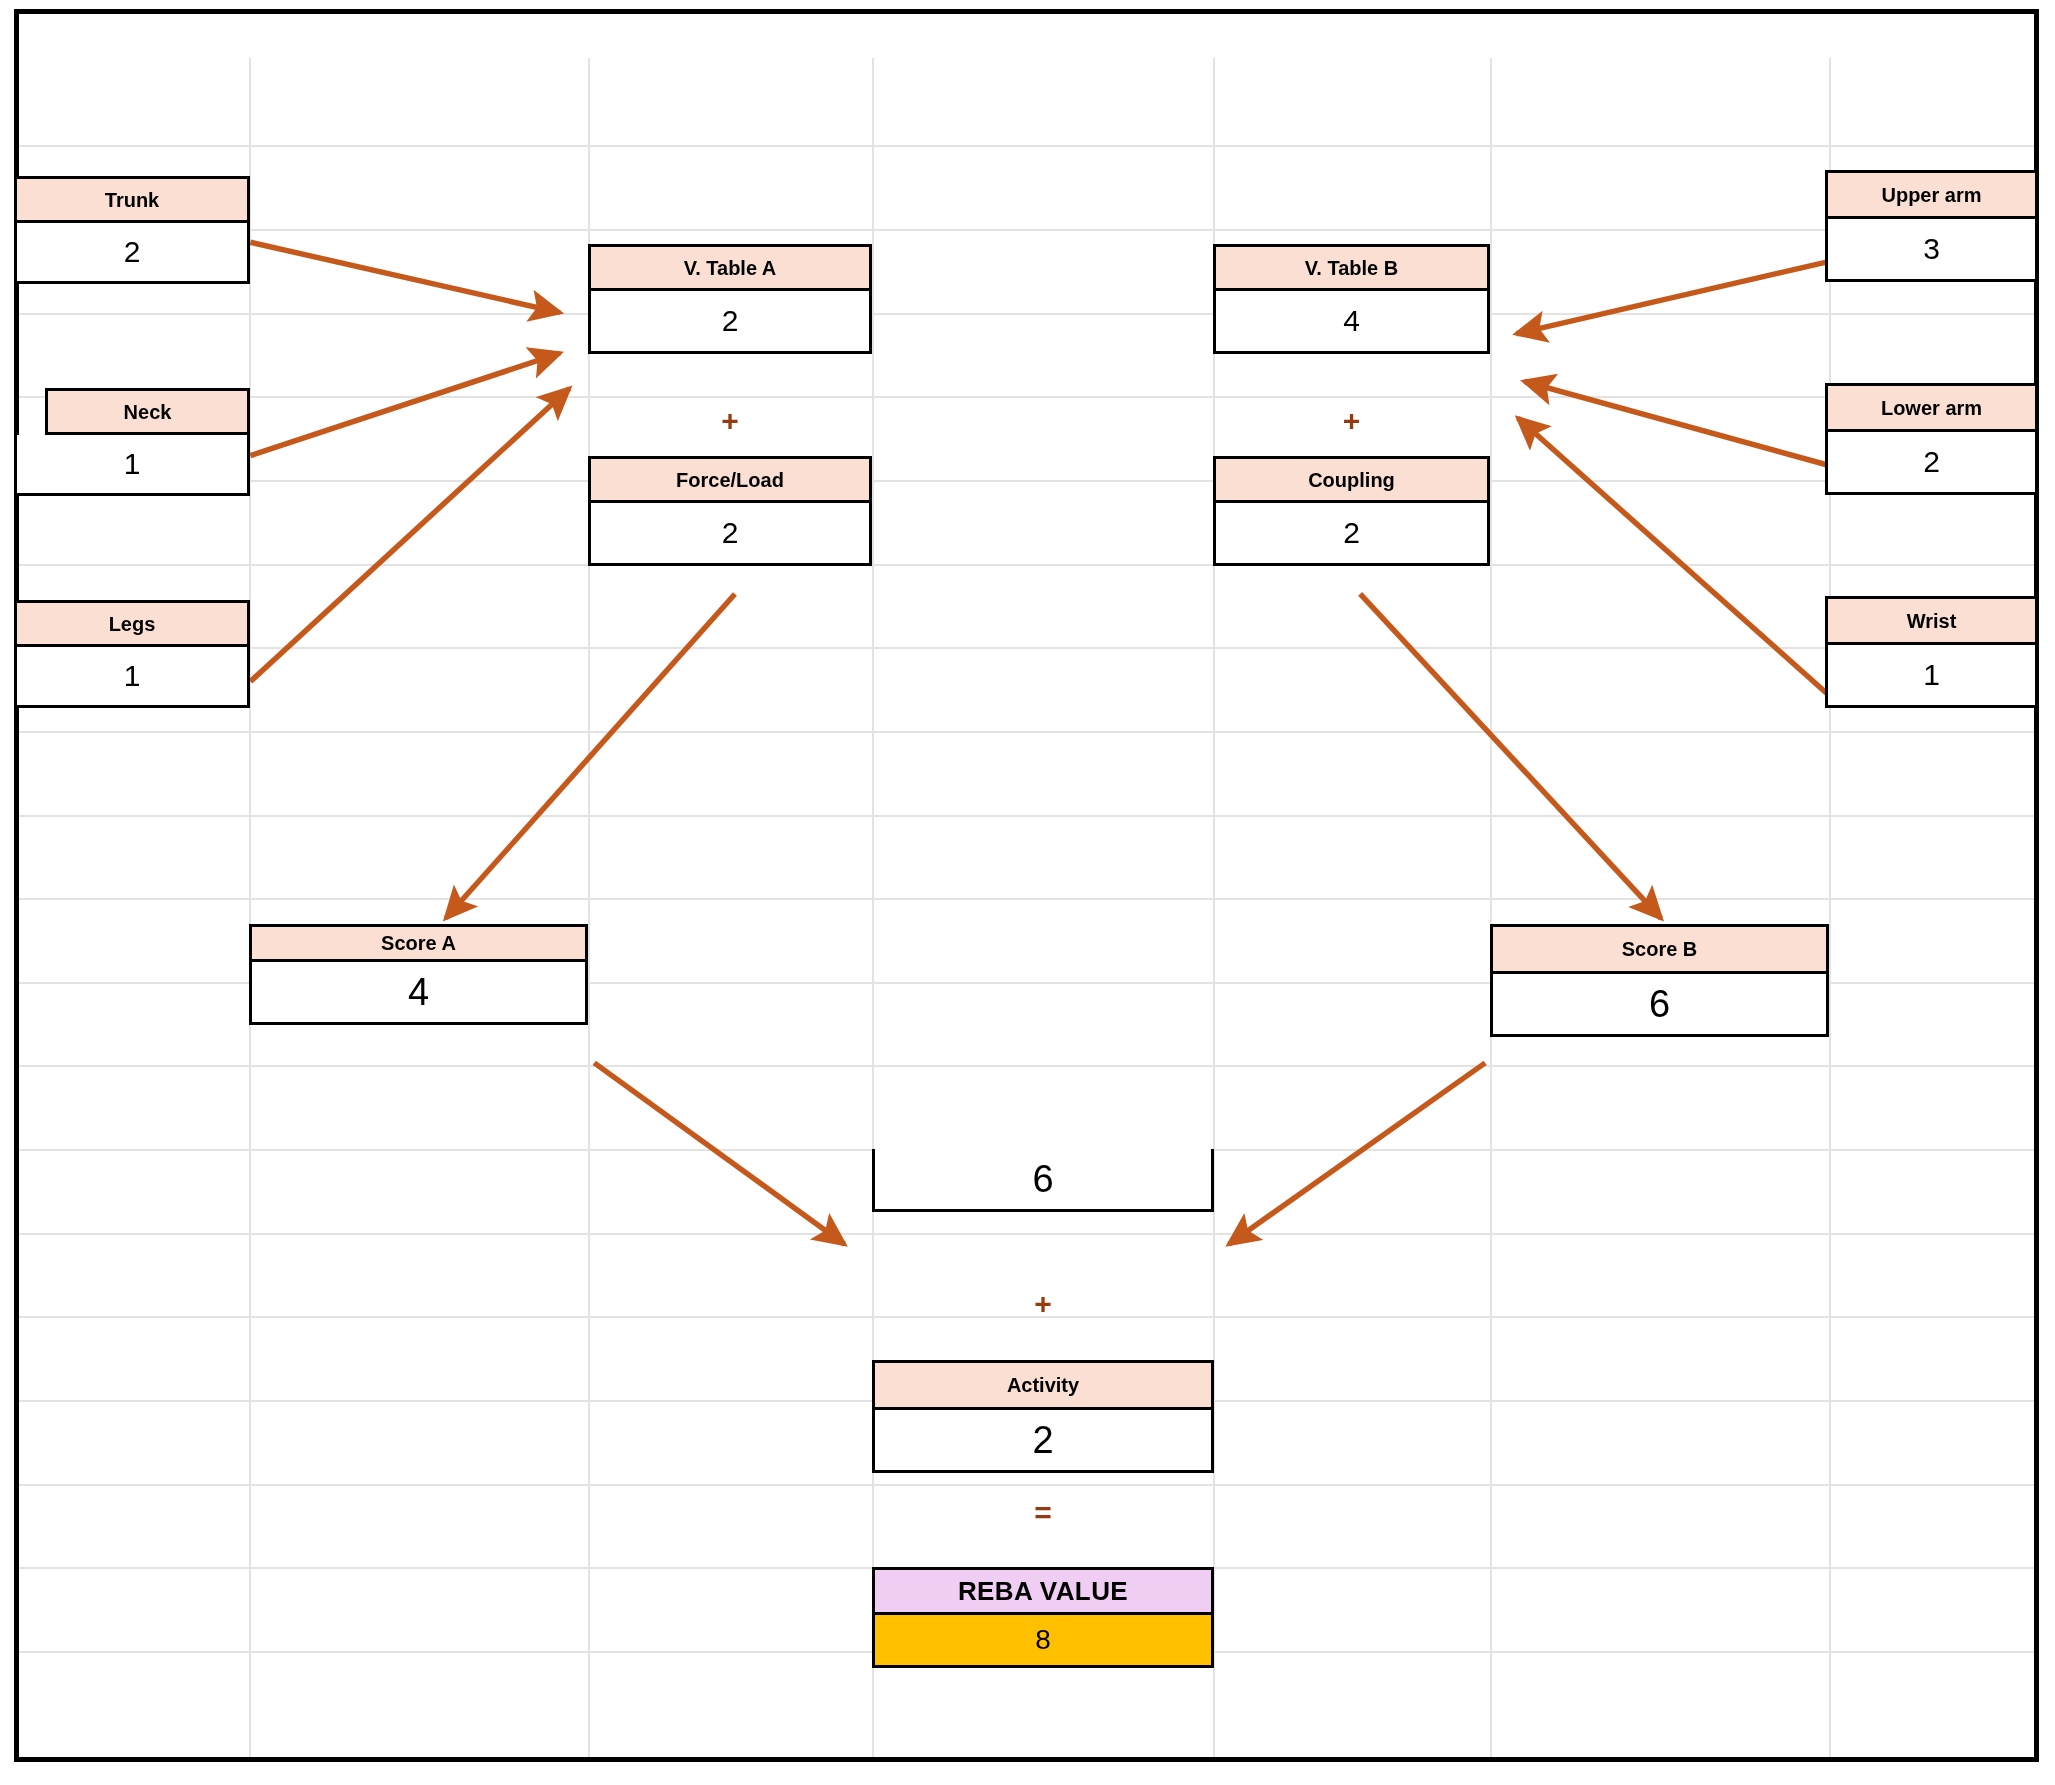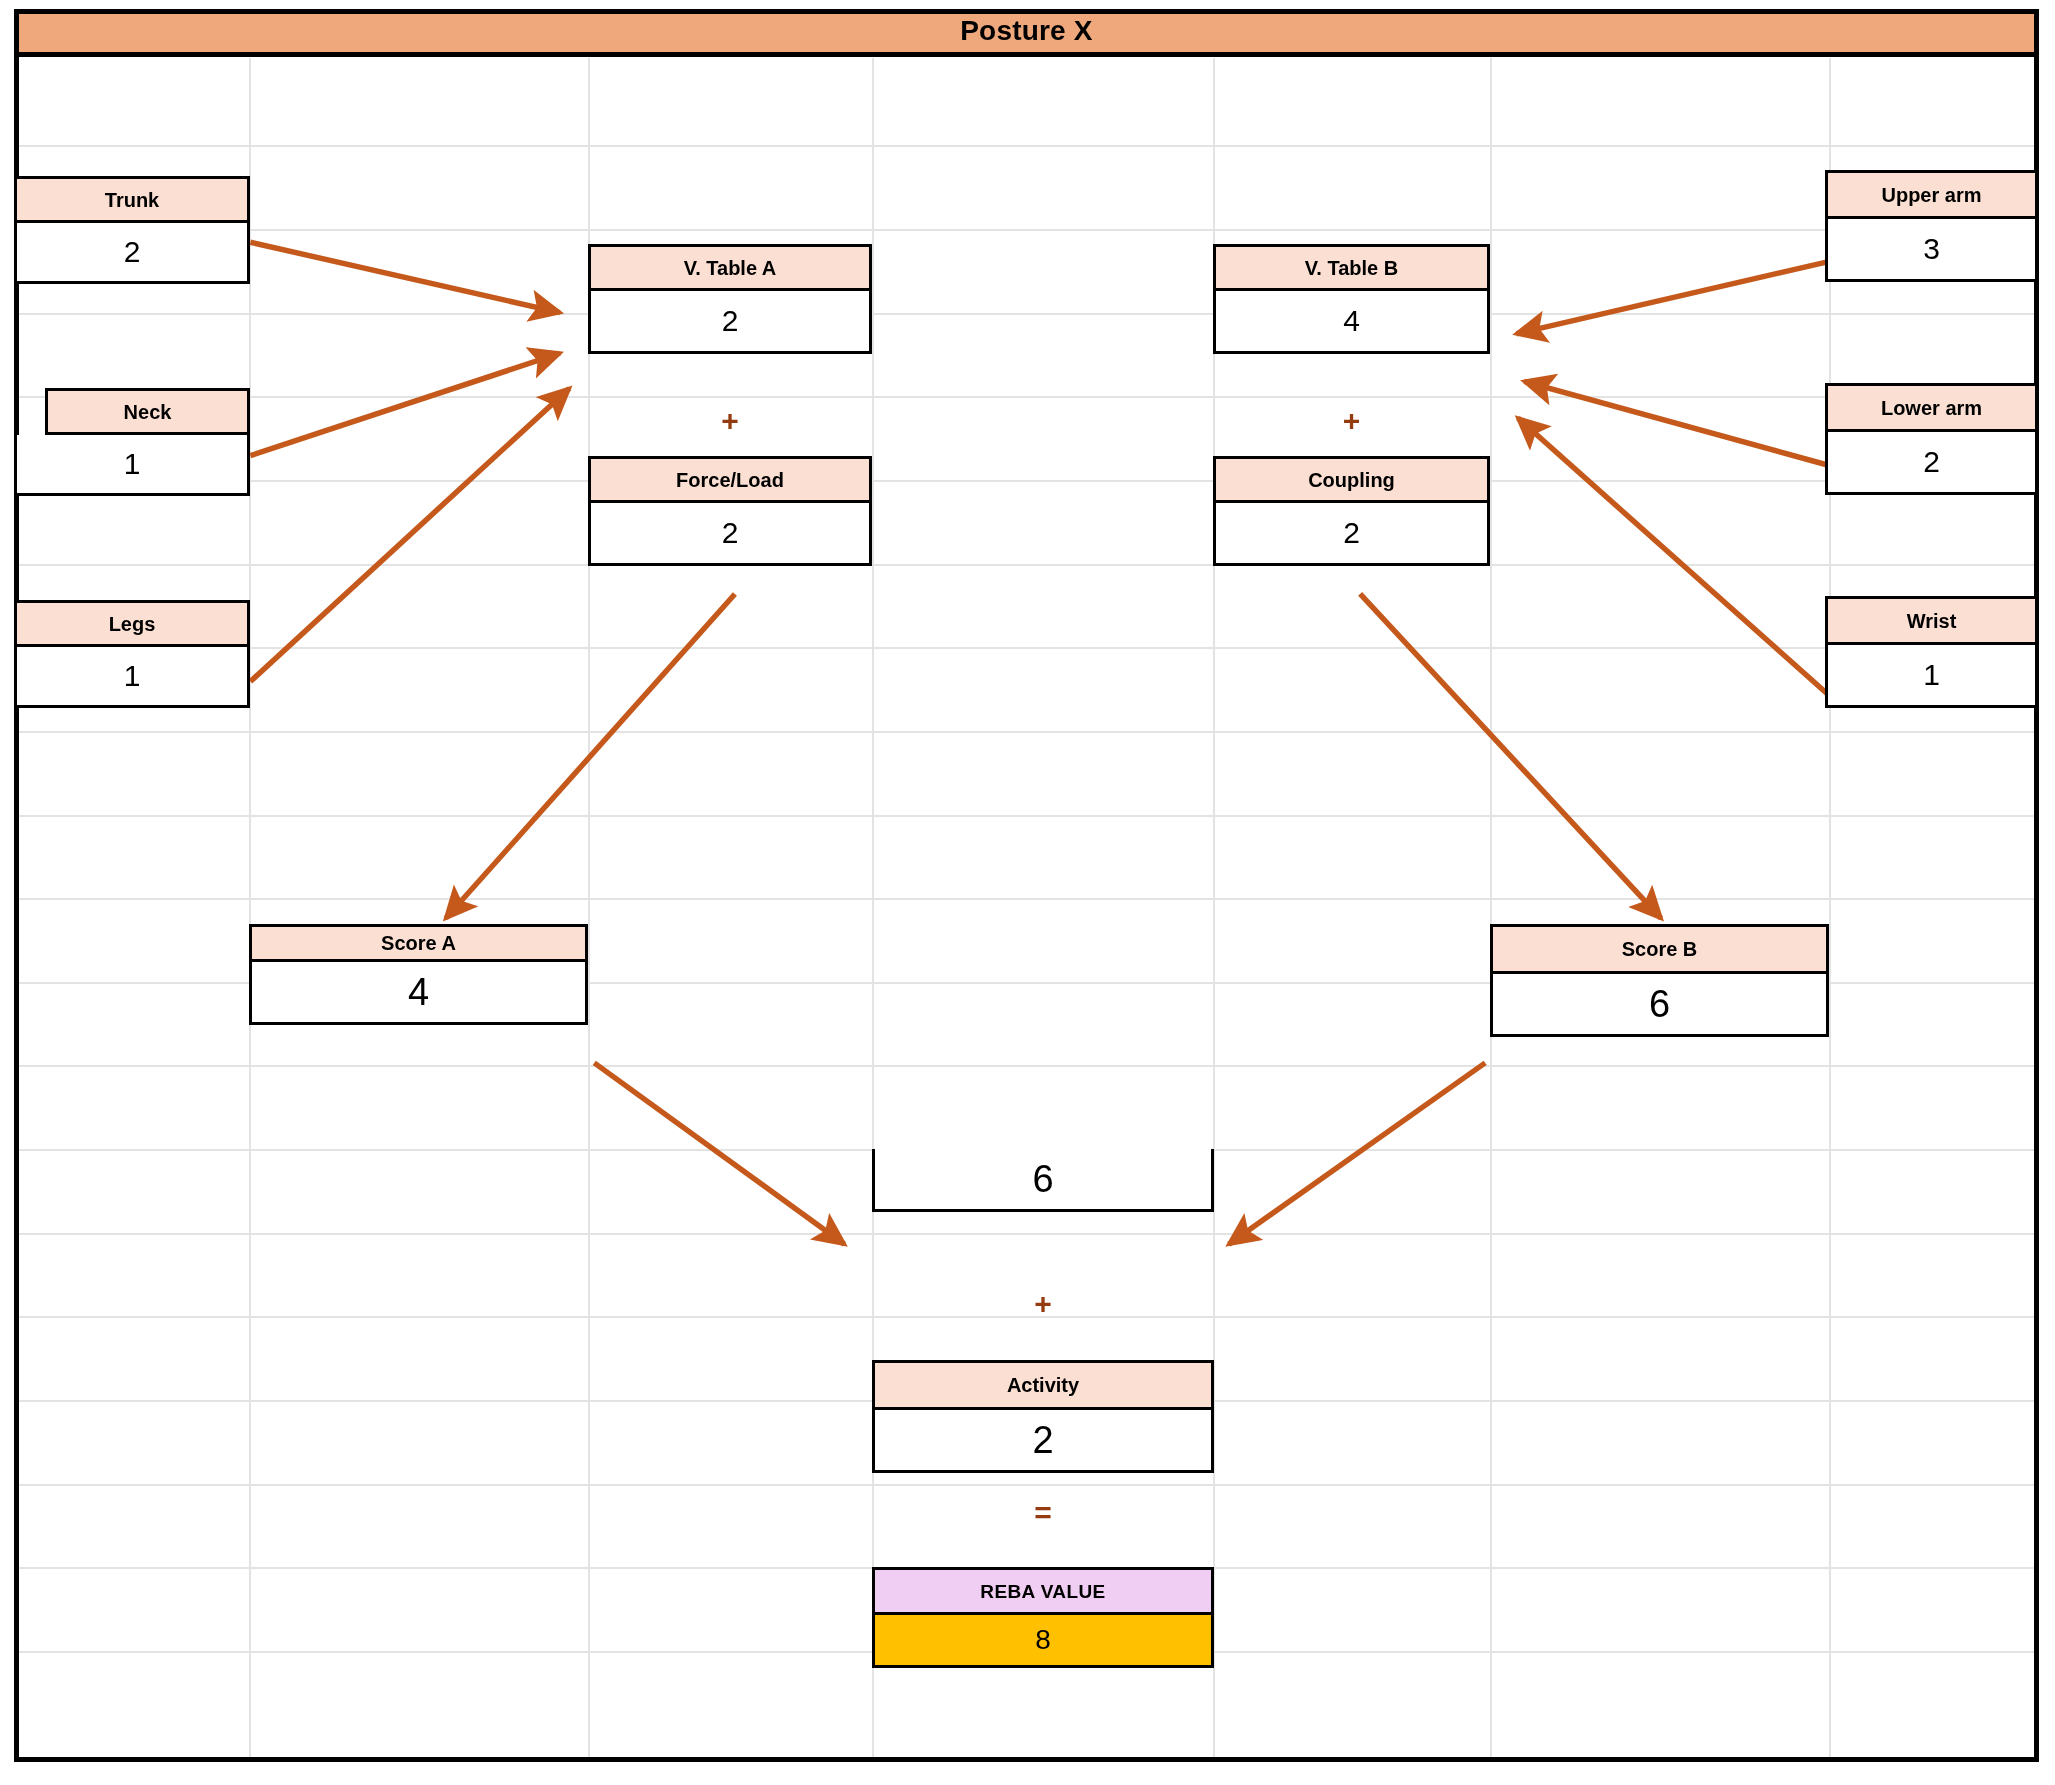--- a/index.html
+++ b/index.html
@@ -52,21 +52,21 @@
   }
   .node .val{
     box-sizing:border-box;
     background:#ffffff;
     border:3.9px solid #000;
     border-top:none;
     display:flex;align-items:center;justify-content:center;
     font-size:30px;font-weight:normal;color:#000;
     line-height:1;
   }
-  .node.reba .lab{background:#f0cdf2;font-size:19px;letter-spacing:0.4px;}
+  .node.reba .lab{background:#f0cdf2;font-size:26px;letter-spacing:0.4px;}
   .node.reba .val{background:#ffc000;font-size:28px;}
 
   
   .op{
     position:absolute;
     display:flex;align-items:center;justify-content:center;
     font-size:30px;font-weight:bold;color:#943c10;
     line-height:1;
   }
 
@@ -130,21 +130,20 @@
       <line x1="940" y1="760" x2="570" y2="1175"></line>
 
       <line x1="1740" y1="760" x2="2125" y2="1175"></line>
 
       <line x1="760" y1="1360" x2="1080" y2="1592"></line>
 
       <line x1="1900" y1="1360" x2="1572" y2="1592"></line>
     </g>
   </svg>
 
-  <div id="title-banner">Posture X</div>
 
   <div id="frame"></div>
 
   <div class="node" style="left:14px;top:176px;width:236px;">
     <div class="lab" style="height:47px;">Trunk</div>
     <div class="val" style="height:61px;">2</div>
   </div>
 
   <div class="node" style="left:14px;top:388px;width:236px;">
     <div class="lab" style="height:47px;margin-left:31px;">Neck</div>

